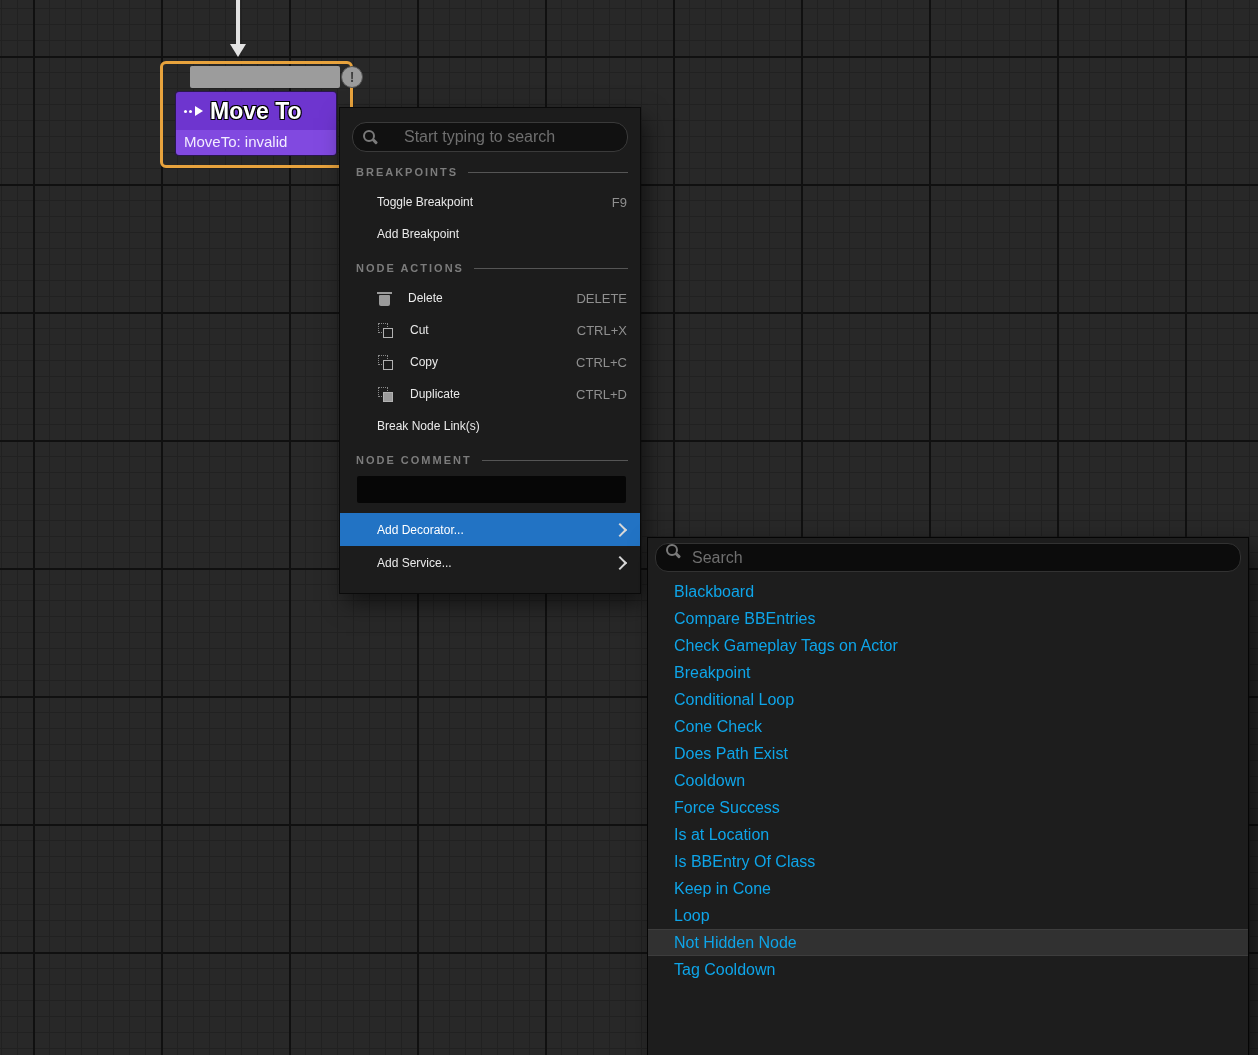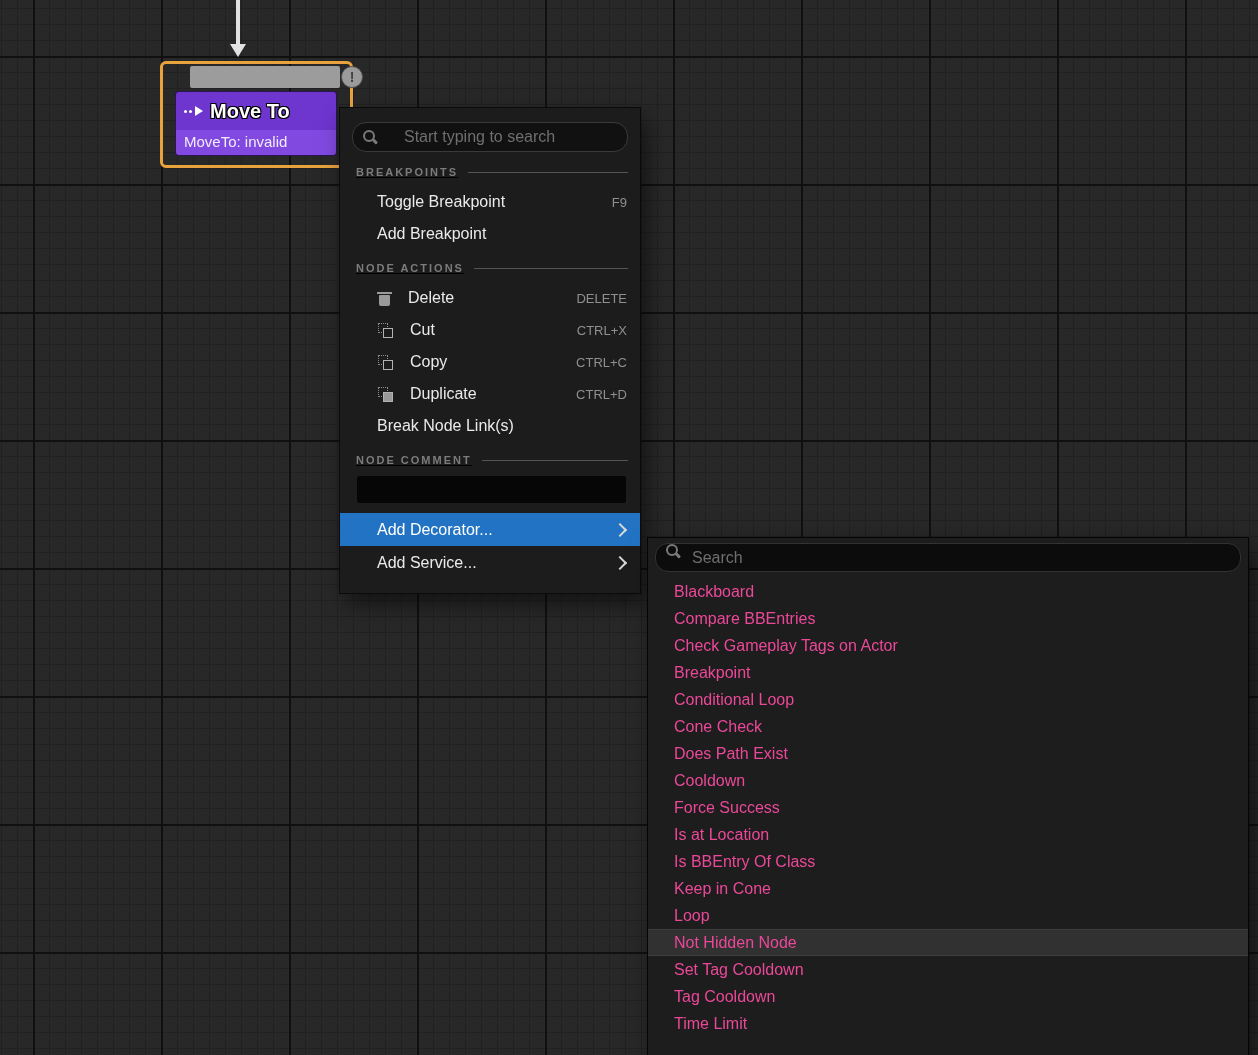--- a/index.html
+++ b/index.html
@@ -22,21 +22,21 @@
   .flow-arrow .head{position:absolute;left:2px;top:44px;width:0;height:0;
     border-left:8px solid transparent;border-right:8px solid transparent;border-top:13px solid #e2e2e2;}
 
   
   .bt-node{position:absolute;left:160px;top:61px;width:187px;height:101px;
     border:3px solid #e8a33d;border-radius:6px;background:transparent;}
   .bt-topbar{position:absolute;left:27px;top:2px;width:150px;height:22px;background:#9c9c9c;border-radius:2px;}
   .bt-body{position:absolute;left:13px;top:28px;width:160px;border-radius:3px;overflow:hidden;
     box-shadow:0 0 0 1px #2a1650;}
   .bt-title-row{background:#6e35cf;display:flex;align-items:center;padding:5px 8px;height:28px;}
-  .bt-title{color:#fff;font-size:20px;font-weight:bold;
+  .bt-title{color:#fff;font-size:23px;font-weight:bold;
     text-shadow:1px 1px 0 #000,-1px 1px 0 #000,1px -1px 0 #000,-1px -1px 0 #000;}
   .bt-sub{background:#8149e0;color:#f2ecff;font-size:15px;padding:3px 8px 5px;}
   .moveto-icon{display:inline-flex;align-items:center;gap:2px;margin-right:7px;}
   .moveto-icon .dot{width:3px;height:3px;background:#fff;border-radius:50%;}
   .moveto-icon .tri{width:0;height:0;border-left:8px solid #fff;border-top:5px solid transparent;border-bottom:5px solid transparent;margin-left:1px;}
   .bt-badge{position:absolute;right:-13px;top:2px;width:20px;height:20px;border-radius:50%;
     background:#9b9b9b;border:1px solid #545454;color:#3f3f3f;font-size:14px;font-weight:bold;
     display:flex;align-items:center;justify-content:center;}
 
   
@@ -44,28 +44,28 @@
     padding:12px 0 14px;box-shadow:0 0 0 1px #0a0a0a,6px 10px 22px rgba(0,0,0,.55);}
   .search-wrap{margin:2px 12px 10px;height:28px;border-radius:14px;background:#111;
     border:1px solid #3a3a3a;display:flex;align-items:center;padding:0 10px;gap:24px;}
   .search-input{background:transparent;border:none;outline:none;color:#ddd;font-size:16px;width:100%;
     font-family:"Liberation Sans", sans-serif;}
   input::placeholder{color:#6f6f6f;}
   .mag{position:relative;width:15px;height:15px;flex:none;}
   .mag::before{content:"";position:absolute;left:0;top:0;width:8px;height:8px;border:2px solid #7a7a7a;border-radius:50%;}
   .mag::after{content:"";position:absolute;left:9px;top:10px;width:6px;height:2.5px;background:#7a7a7a;transform:rotate(45deg);border-radius:1px;}
 
-  .menu-section{display:flex;align-items:center;margin:8px 12px 4px 16px;gap:10px;height:20px;text-decoration:underline;}
+  .menu-section{display:flex;align-items:center;margin:8px 12px 4px 16px;gap:10px;height:20px;}
   .menu-section-label{font-size:11px;font-weight:bold;letter-spacing:2px;color:#7c7c7c;}
   .menu-section-line{flex:1;height:1px;background:#555;}
 
   .menu-row{height:32px;display:flex;align-items:center;padding:0 13px 0 37px;cursor:default;}
   .menu-row.has-icon{padding-left:38px;}
   .menu-icon{width:18px;margin-right:17px;flex:none;display:inline-block;}
-  .menu-label{font-size:16px;color:#eaeaea;flex:1;}
+  .menu-label{font-size:12px;color:#eaeaea;flex:1;}
   .menu-shortcut{font-size:13px;color:#8f8f8f;}
   .menu-row.footer{height:33px;padding-right:15px;}
   .menu-row.highlight{background:#2273c4;}
   .menu-row.highlight .menu-label{color:#fff;}
   .chev{width:8px;height:8px;border-top:2px solid #d8d8d8;border-right:2px solid #d8d8d8;transform:rotate(45deg);flex:none;}
 
   .comment-input{display:block;margin:6px 12px 10px 17px;width:253px;height:27px;background:#060606;
     border:none;outline:none;border-radius:2px;color:#ddd;padding:0 8px;font-size:15px;
     font-family:"Liberation Sans", sans-serif;}
 
@@ -77,21 +77,21 @@
   .icon-sq::before{content:"";position:absolute;left:0;top:0;width:8px;height:8px;border:1.5px dotted #8a8a8a;}
   .icon-sq::after{content:"";position:absolute;right:0;bottom:0;width:8px;height:8px;border:1.5px solid #b2b2b2;background:#1c1c1c;}
   .icon-duplicate.icon-sq::after{background:#9a9a9a;}
 
   
   .submenu{position:absolute;left:648px;top:538px;width:600px;height:517px;background:#1d1d1d;
     box-shadow:0 0 0 1px #050505,8px 10px 24px rgba(0,0,0,.55);}
   .sub-search-wrap{margin:5px 7px 6px;height:27px;border-radius:13px;background:#0c0c0c;
     border:1px solid #323232;display:flex;padding:0 10px;gap:9px;}
   .sub-list{margin-top:3px;}
-  .sub-row{height:27px;display:flex;align-items:center;padding-left:26px;font-size:16px;color:#ec4899;cursor:default;}
+  .sub-row{height:27px;display:flex;align-items:center;padding-left:26px;font-size:16px;color:#0ea5e9;cursor:default;}
   .sub-row.hover{background:#313131;box-shadow:inset 0 1px 0 #3d3d3d, inset 0 -1px 0 #3d3d3d;}
 </style>
 </head>
 <body>
 
 <div class="flow-arrow">
   <span class="line"></span>
   <span class="head"></span>
 </div>
 
@@ -191,17 +191,15 @@
     <div class="sub-row">Conditional Loop</div>
     <div class="sub-row">Cone Check</div>
     <div class="sub-row">Does Path Exist</div>
     <div class="sub-row">Cooldown</div>
     <div class="sub-row">Force Success</div>
     <div class="sub-row">Is at Location</div>
     <div class="sub-row">Is BBEntry Of Class</div>
     <div class="sub-row">Keep in Cone</div>
     <div class="sub-row">Loop</div>
     <div class="sub-row hover">Not Hidden Node</div>
-    <div class="sub-row">Set Tag Cooldown</div>
     <div class="sub-row">Tag Cooldown</div>
-    <div class="sub-row">Time Limit</div>
   </div>
 </div>
 
 </body></html>

